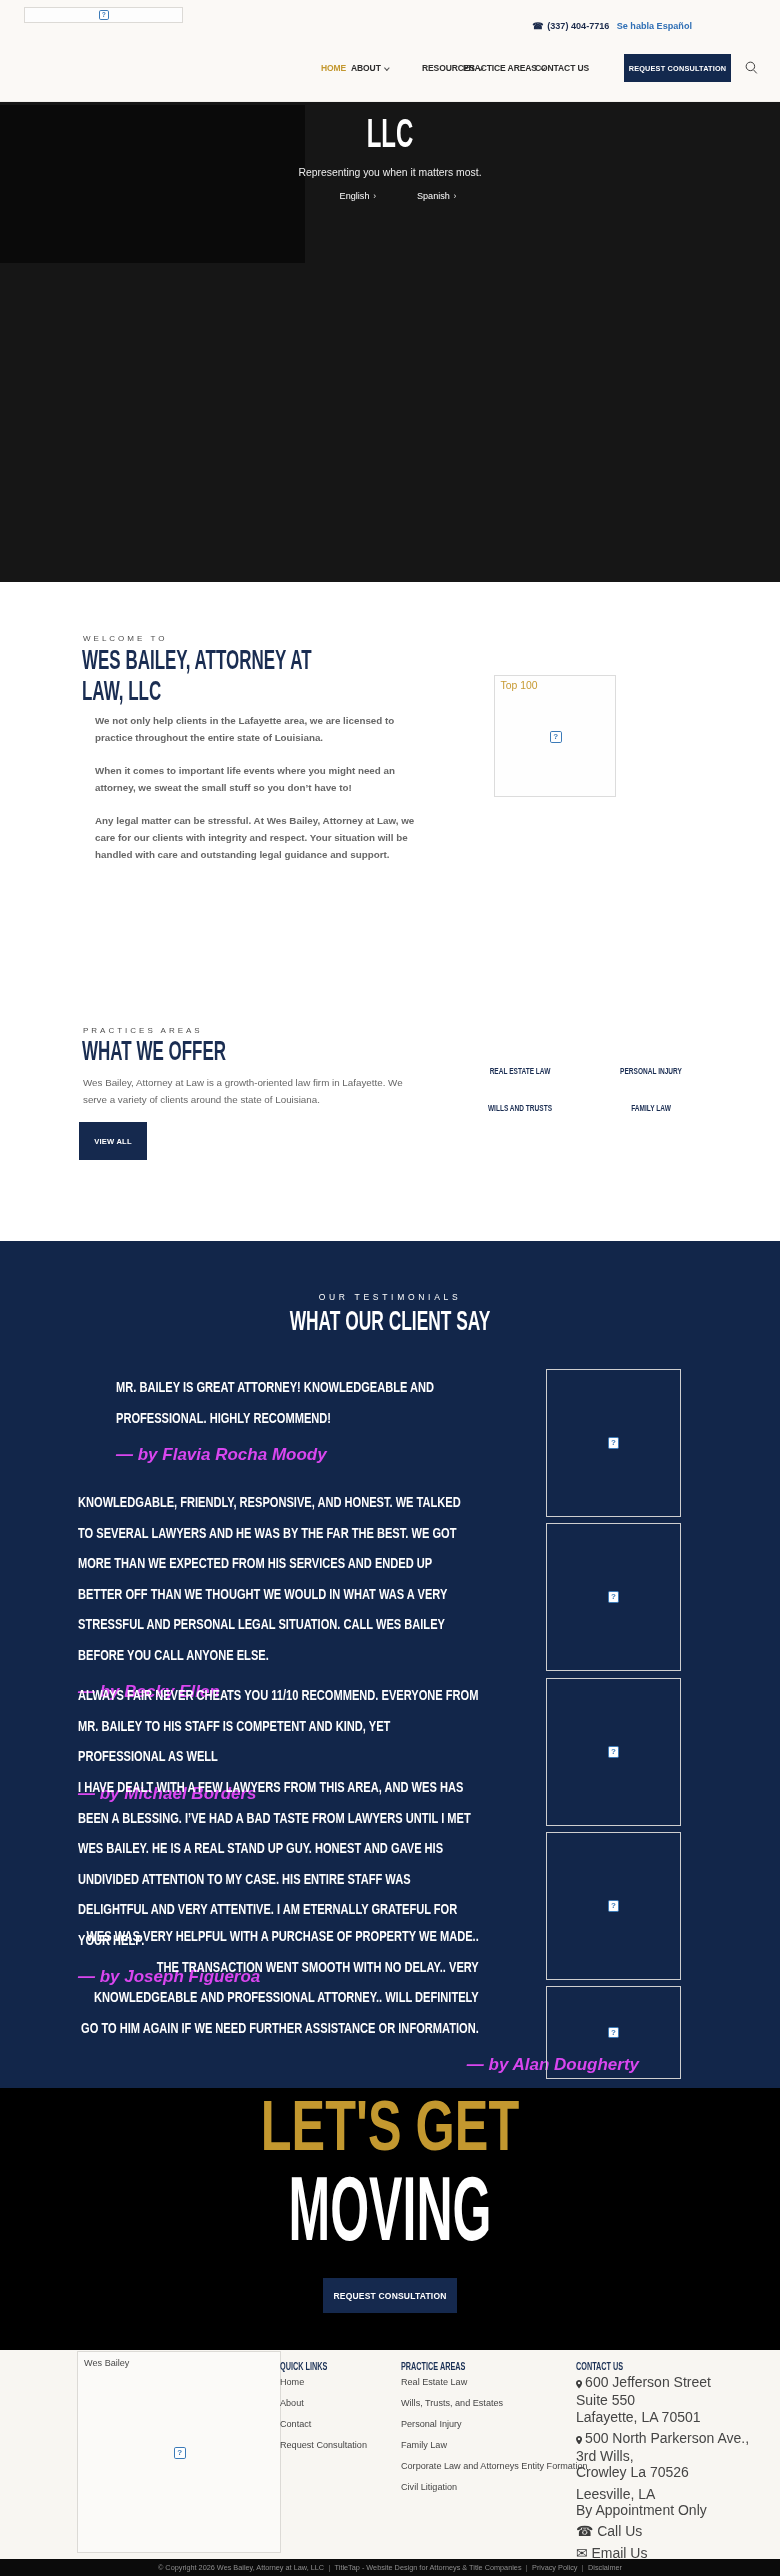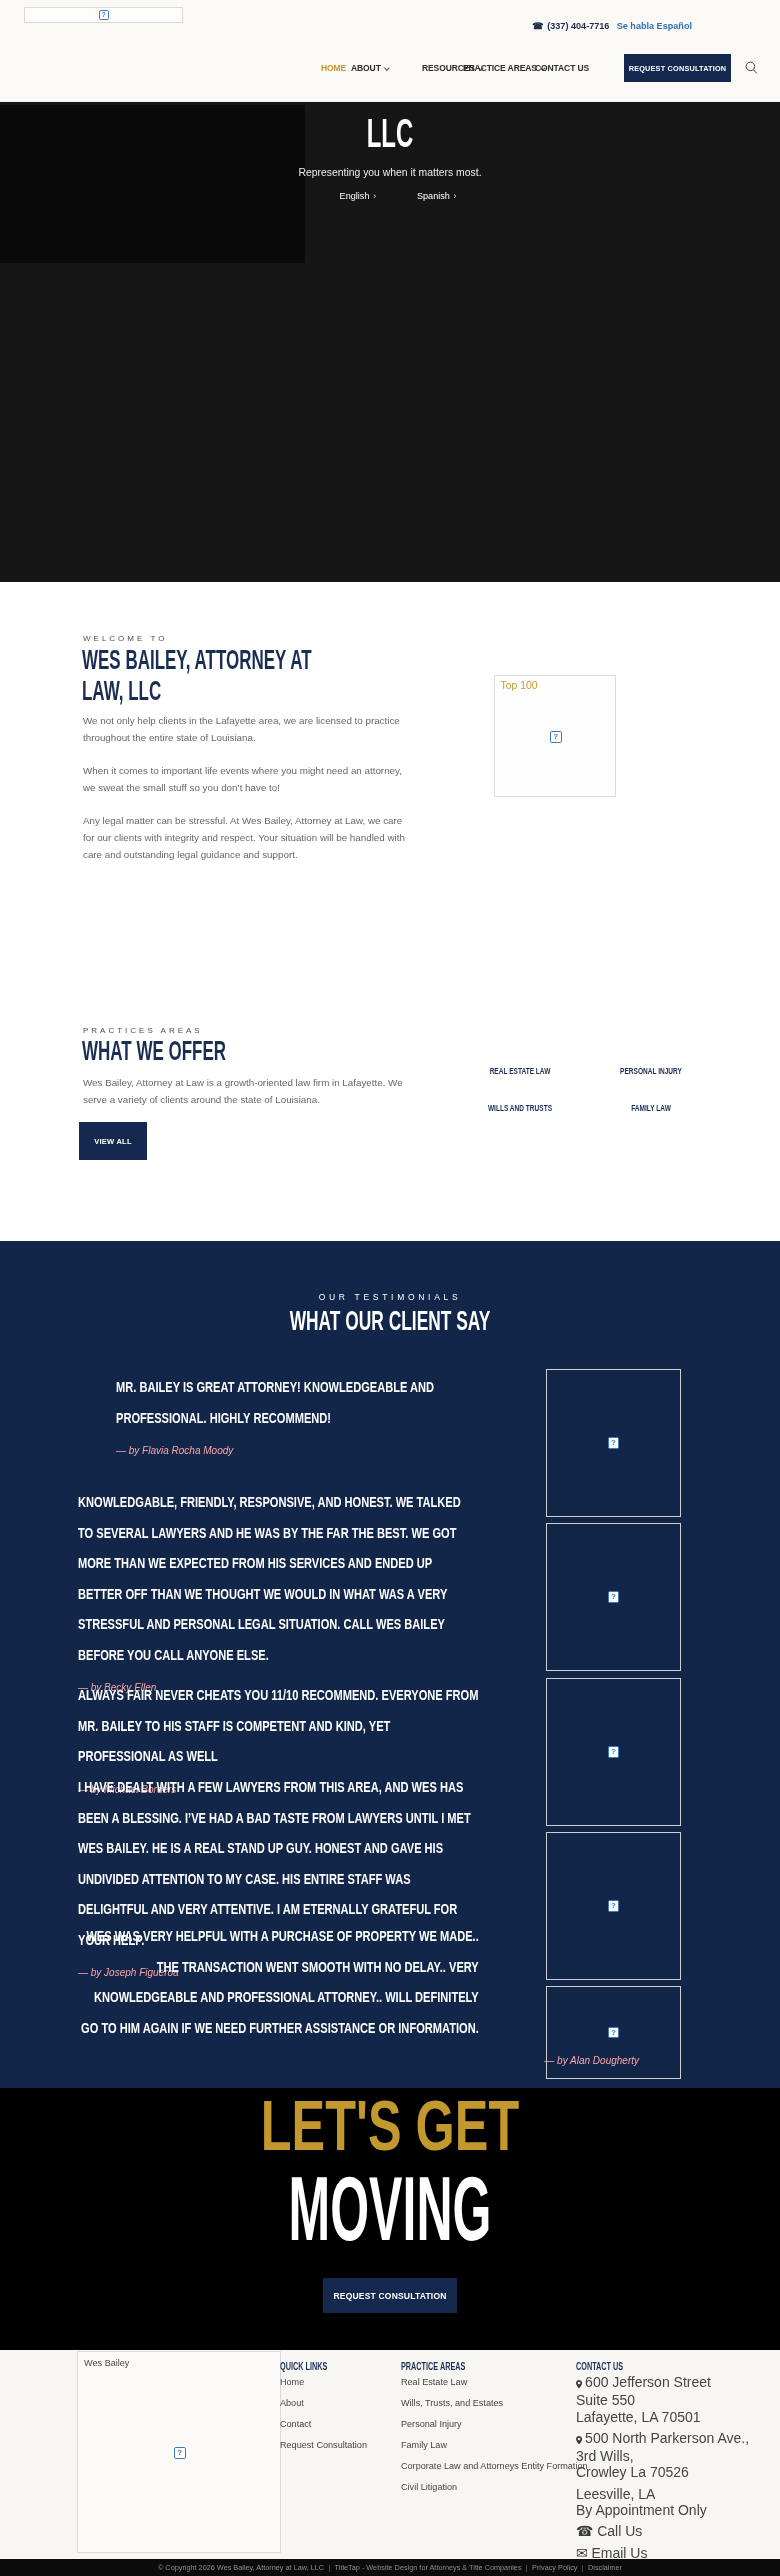--- a/index.html
+++ b/index.html
@@ -30,41 +30,41 @@
   .hero-links { position:absolute; left:0; top:89px; width:780px; display:flex; justify-content:center; gap:41px;padding-left:16px; }
   .hero-link { color:#ffffff; font-size:9.1px; cursor:pointer; }
   .hero-link .chev { margin-left:3.7px; font-size:8.5px; color:#e8e8e8; }
 
   
   .welcome { position:absolute; left:0; top:582px; width:780px; height:433px; background:#ffffff; }
   .eyebrow { font-size:8px; letter-spacing:3px; color:#4c4c4c; text-transform:uppercase; }
   .sec-title { color:#1a2d52; font-weight:bold; font-size:27.4px; line-height:30.5px; transform:scaleX(0.62); transform-origin:left top; text-transform:uppercase; font-stretch:condensed; white-space:normal; }
   .welcome .eyebrow { position:absolute; left:83px; top:52px; }
   .welcome-title { position:absolute; left:82px; top:63px; width:427px; }
-  .welcome-paras { position:absolute; left:83px; top:130px; width:329px; }
+  .welcome-paras { position:absolute; left:95px; top:130px; width:329px;font-weight:bold; }
   .welcome-paras p { font-size:9.8px; line-height:17px; color:#676767; margin-bottom:16px; }
   .badge-box { position:absolute; left:494px; top:93px; width:122px; height:122px; border:0.6px solid #dcdcdc; background:#fefefe; }
   .badge-alt { position:absolute; left:5.5px; top:4.3px; color:#c79a33; font-size:10.4px; }
   .badge-box .broken-img { position:absolute; left:55px; top:55px; }
 
   
   .practices { position:absolute; left:0; top:1015px; width:780px; height:226px; background:#ffffff; }
   .practices .eyebrow { position:absolute; left:83px; top:11px; }
   .practices-title { position:absolute; left:82px; top:21px; width:305px; }
   .practices-desc { position:absolute; left:83px; top:59px; width:329px; font-size:9.8px; line-height:17px; color:#676767; }
   .practice-link { position:absolute; width:146px; text-align:center; color:#1a2d52; font-size:9.1px; font-weight:bold; text-transform:uppercase; transform:scaleX(0.72); transform-origin:center; cursor:pointer; font-stretch:condensed; }
   .view-all { position:absolute; left:79px; top:107px; width:68px; height:38px; background:#15294e; color:#ffffff; font-size:7.6px; font-weight:bold; letter-spacing:0.2px; display:flex; align-items:center; justify-content:center; text-transform:uppercase; cursor:pointer; font-stretch:condensed; }
 
   
   .testimonials { position:absolute; left:0; top:1241px; width:780px; height:847px; background:#12264a; }
   .t-eyebrow { position:absolute; left:0; top:51px; width:780px; text-align:center; color:#ffffff; font-size:8.5px; letter-spacing:3.7px; text-transform:uppercase; }
   .t-title { position:absolute; left:0; top:65px; width:780px; text-align:center; color:#ffffff; font-size:28px; font-weight:bold; line-height:30.5px; transform:scaleX(0.62); transform-origin:center top; text-transform:uppercase; font-stretch:condensed; }
   .t-block { position:absolute; left:78px; width:561px; }
   .t-quote { width:549px; color:#ffffff; font-size:15.2px; font-weight:bold; line-height:30.5px; text-transform:uppercase; transform:scaleX(0.73); transform-origin:left top; font-stretch:condensed; }
-  .t-attrib { margin-top:12.2px; color:#fca5a5; font-size:10px; font-style:italic; font-weight:normal; }
+  .t-attrib { margin-top:12.2px; color:#d946ef; font-size:17px; font-style:italic; font-weight:bold; }
   .t-box { position:absolute; left:546px; width:135px; border:0.6px solid #cfcfcf; display:flex; align-items:center; justify-content:center; }
 
   
   .cta { position:absolute; left:0; top:2088px; width:780px; height:262px; background:#000000; text-align:center; }
   .cta-line1 { margin-top:4.9px; color:#c3982f; font-size:70px; font-weight:bold; line-height:67px; transform:scaleX(0.72); transform-origin:center top; font-stretch:condensed; }
   .cta-line2 { margin-top:2.4px; color:#ffffff; font-size:91px; font-weight:bold; line-height:93px; transform:scaleX(0.55); transform-origin:center top; font-stretch:condensed; }
   .cta-btn { display:inline-flex; margin-top:23px; width:134px; height:35px; background:#15294e; color:#ffffff; font-size:8.5px; font-weight:bold; letter-spacing:0.2px; align-items:center; justify-content:center; text-transform:uppercase; cursor:pointer; font-stretch:condensed; }
 
   
   .footer { position:absolute; left:0; top:2350px; width:780px; height:209px; background:#f8f6f2; }

